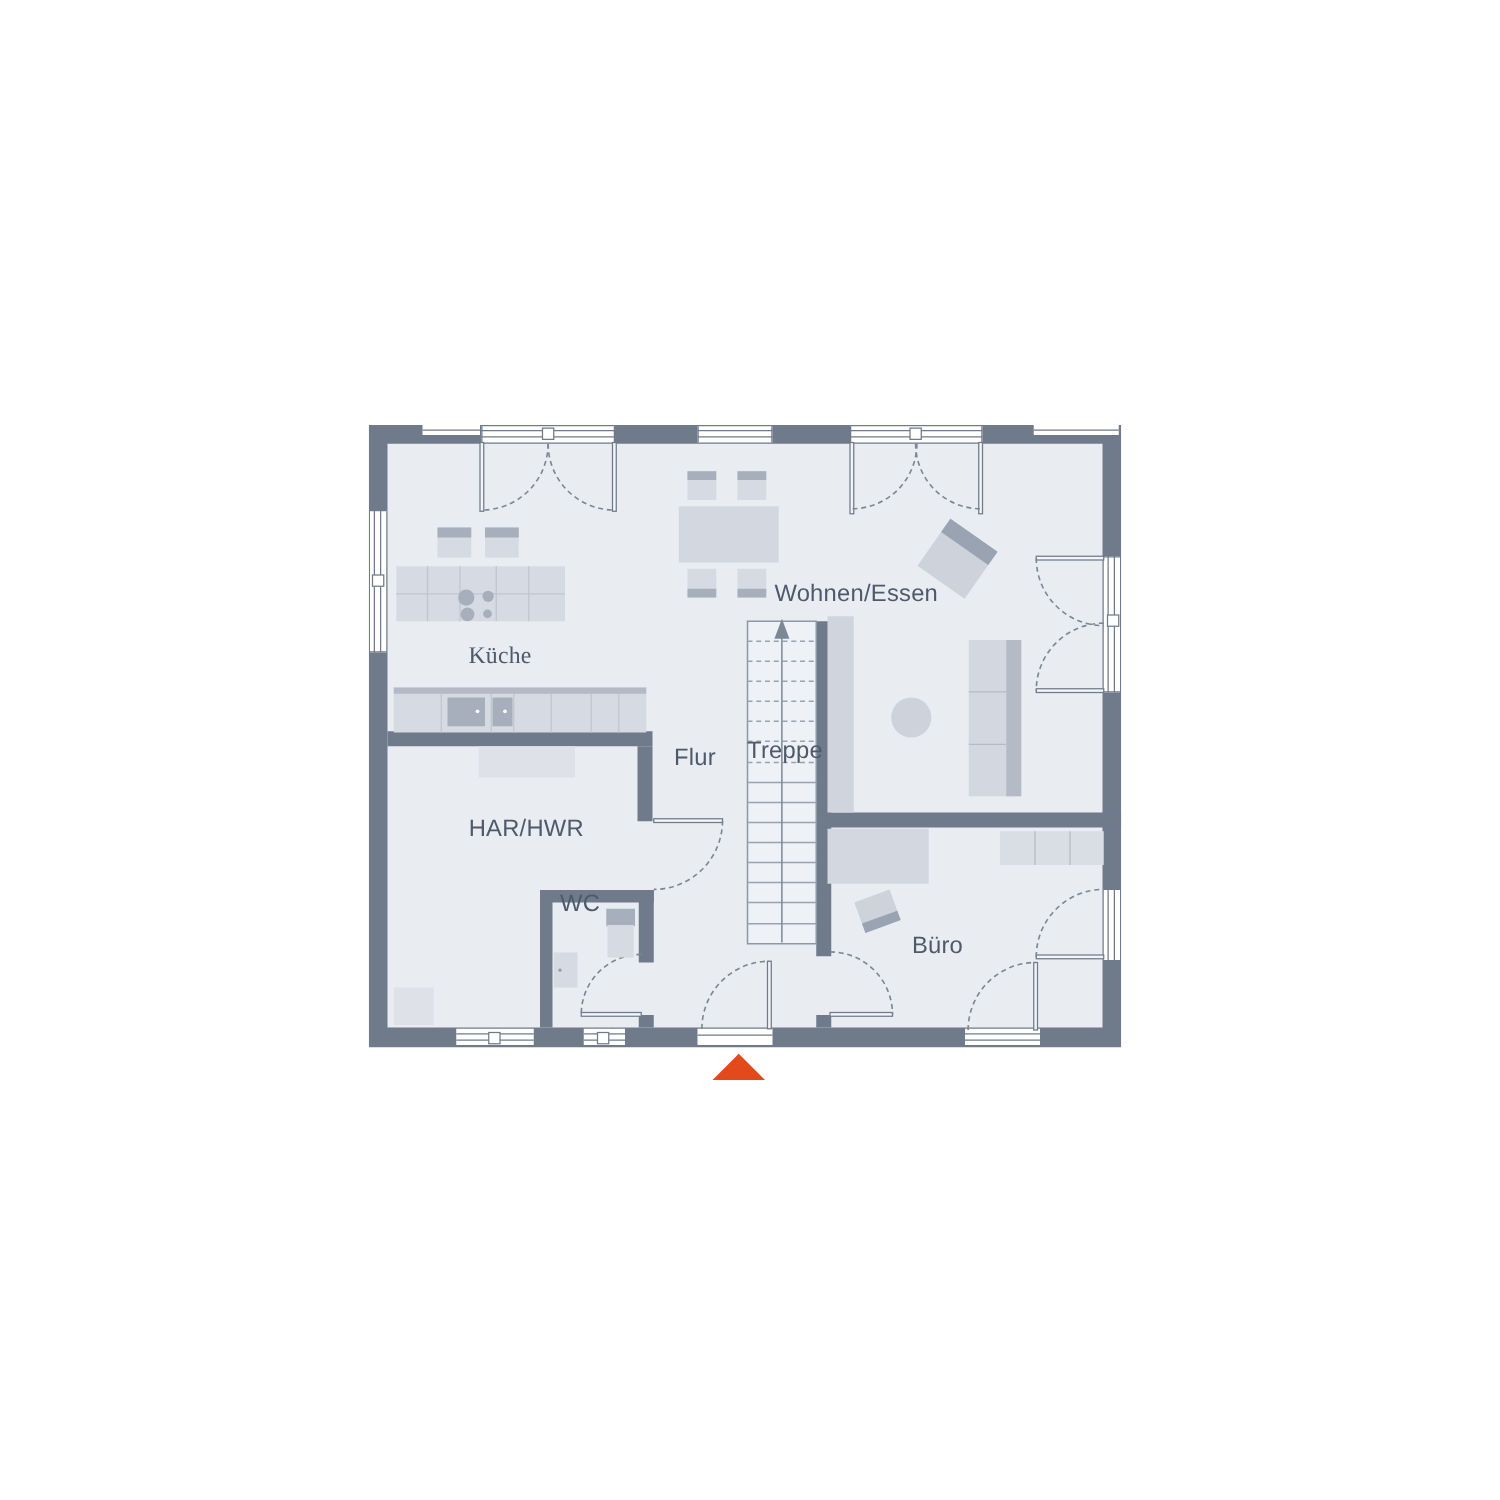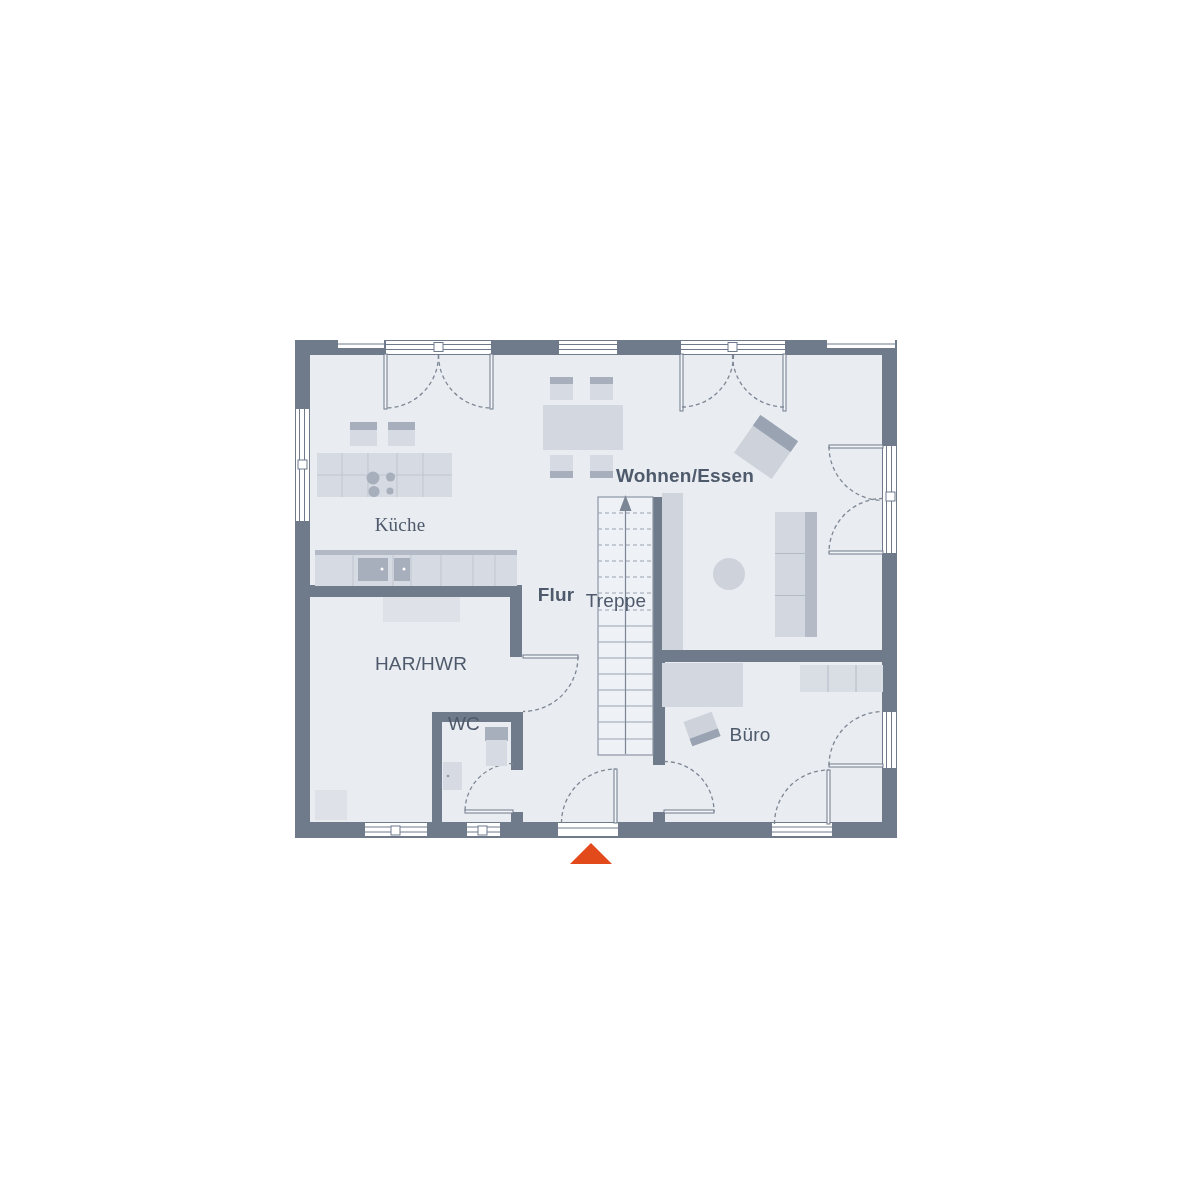--- a/index.html
+++ b/index.html
@@ -275,21 +275,21 @@
       </g>
       <g>
         <rect x="505" y="325" width="83" height="27" style="fill:#d9dde4"></rect>
         <line class="divider" x1="533" y1="325" x2="533" y2="352"></line>
         <line class="divider" x1="561" y1="325" x2="561" y2="352"></line>
       </g>
     </g>
   </svg>
 
   <div class="room-label" style="left:105px;top:185px;font-family:Liberation Serif, serif;">Küche</div>
-  <div class="room-label" style="left:390px;top:136px;font-weight:bold;">Wohnen/Essen</div>
-  <div class="room-label" style="left:261px;top:255px;font-weight:bold;">Flur</div>
-  <div class="room-label" style="left:321px;top:261px;">Treppe</div>
+  <div class="room-label" style="left:390px;top:136px;">Wohnen/Essen</div>
+  <div class="room-label" style="left:261px;top:267px;">Flur</div>
+  <div class="room-label" style="left:333px;top:261px;">Treppe</div>
   <div class="room-label" style="left:126px;top:324px;text-align:center;">HAR/HWR</div>
   <div class="room-label" style="left:169px;top:384px;">WC</div>
-  <div class="room-label" style="left:455px;top:395px;">Büro</div>
+  <div class="room-label" style="left:455px;top:417px;">Büro</div>
 </div>
 
 <div id="entrance-marker"></div>
 
 </body></html>

